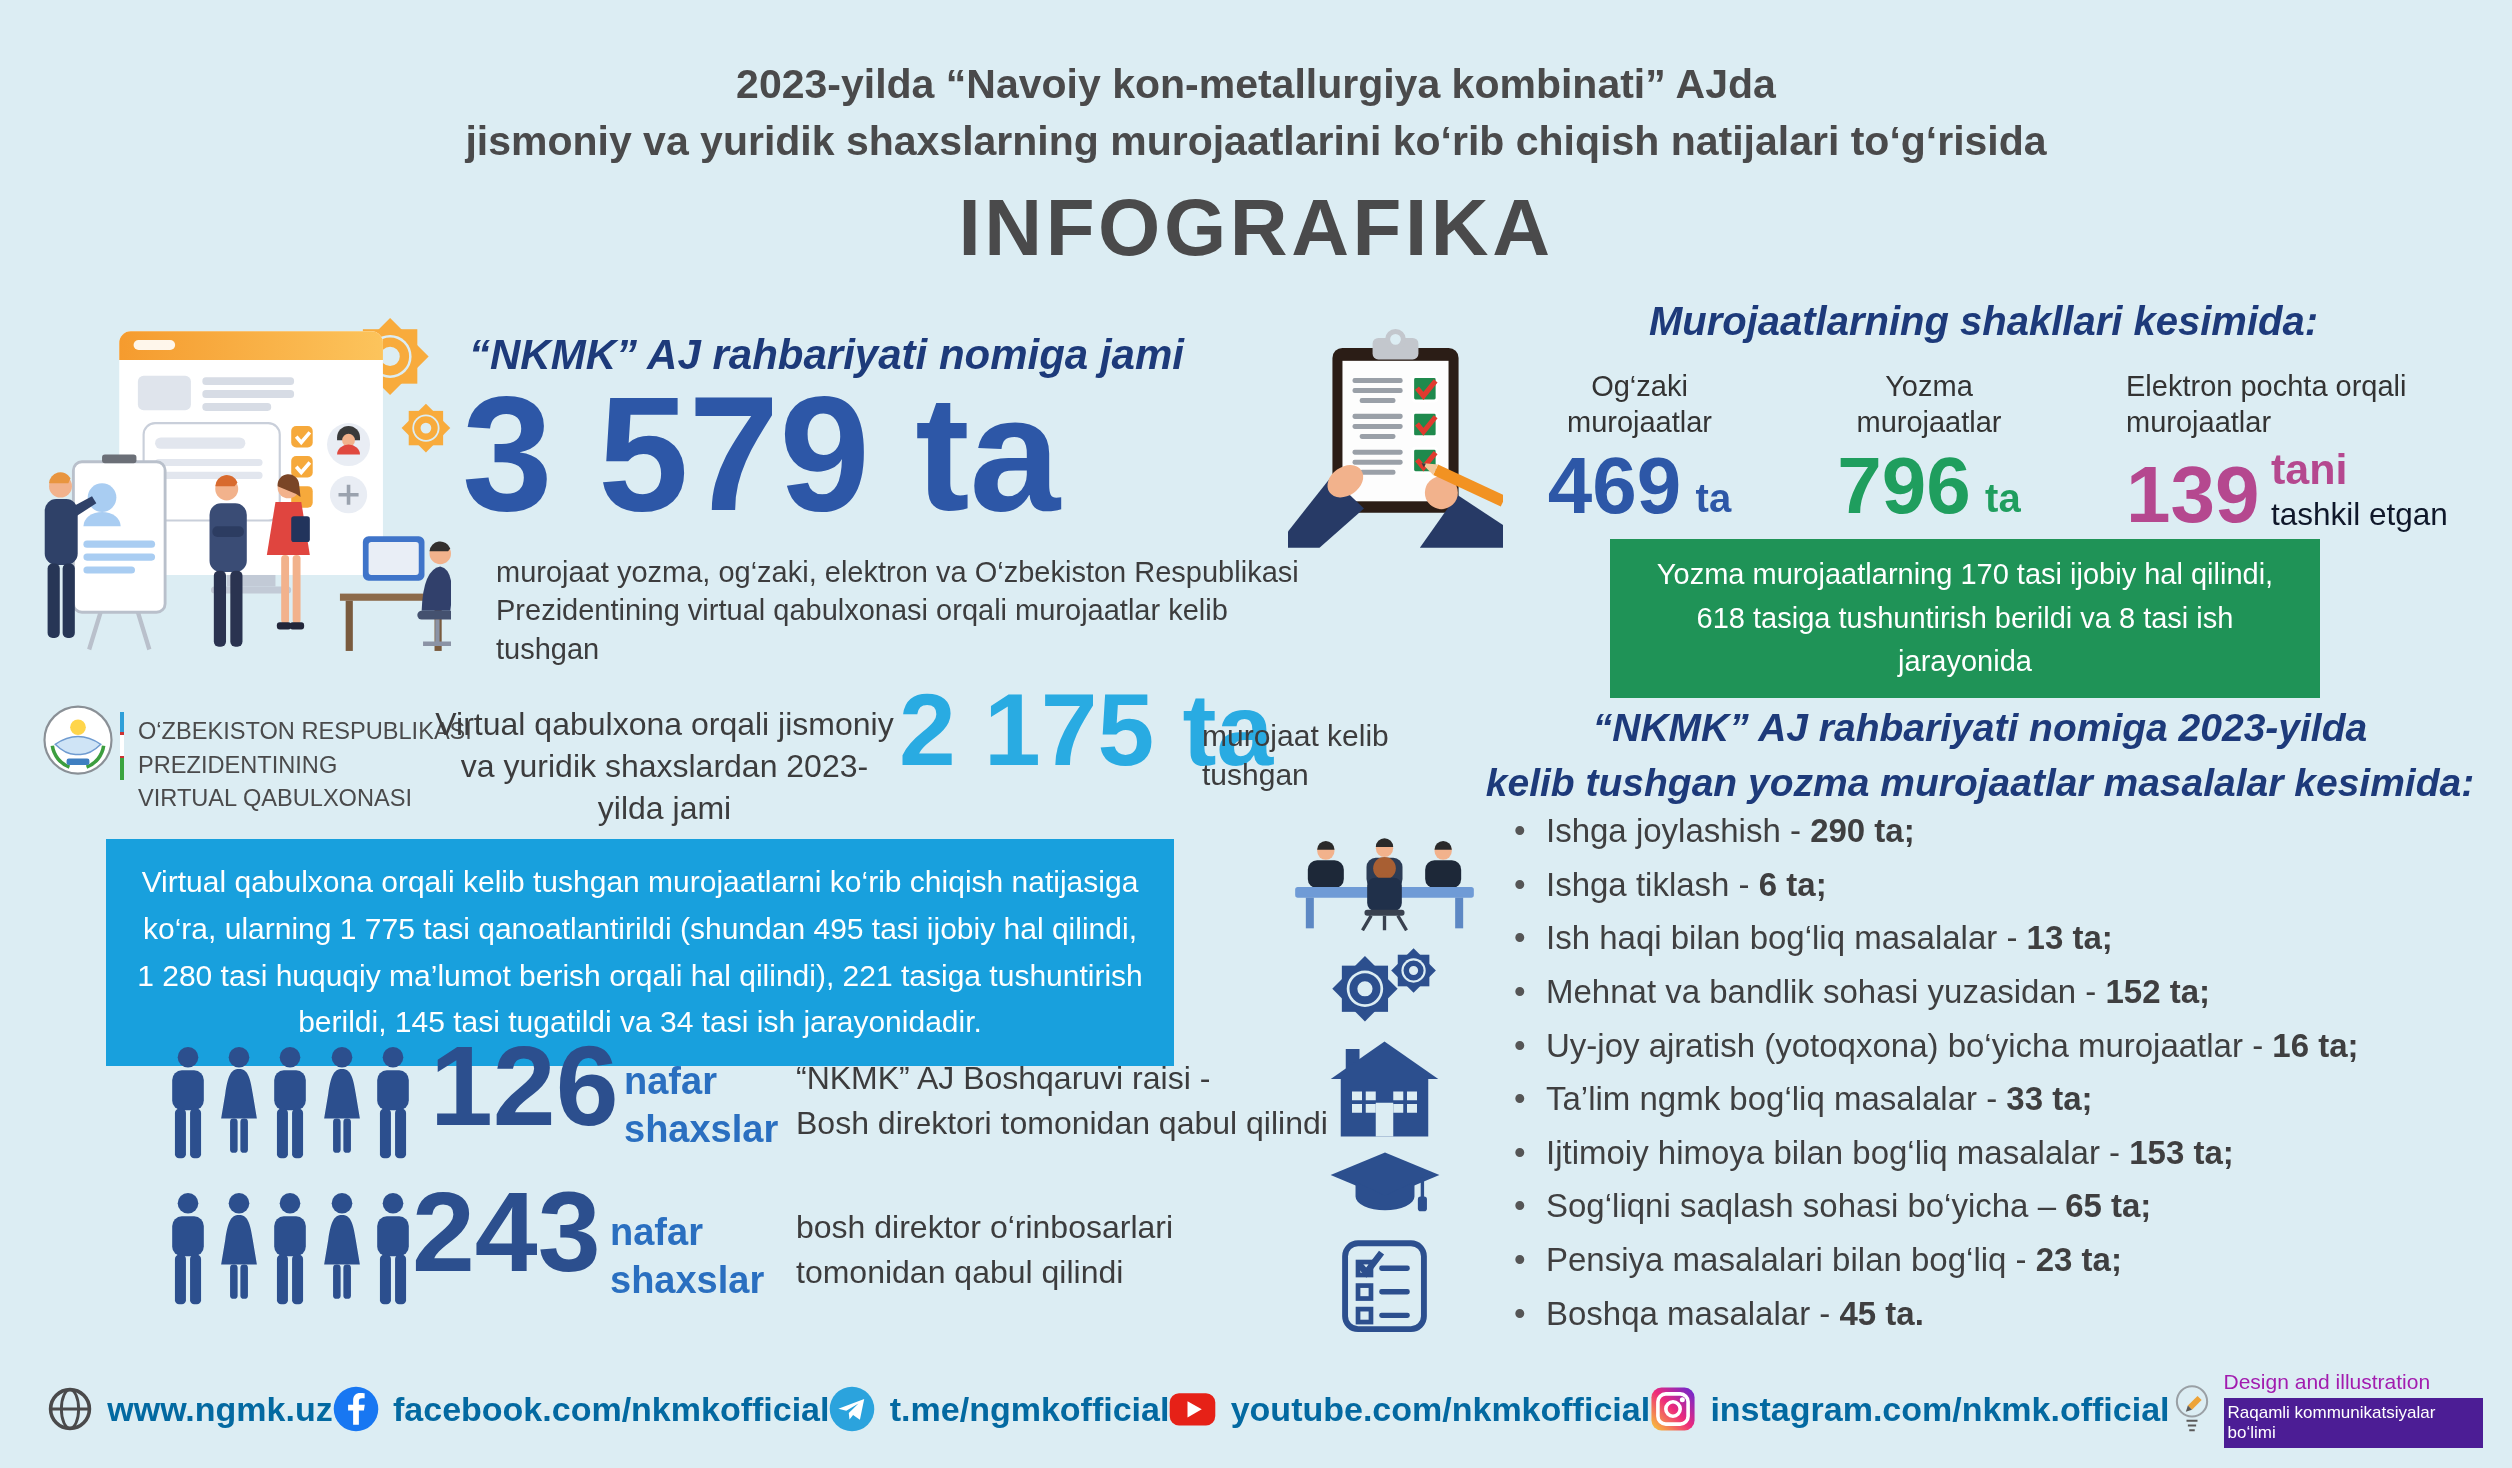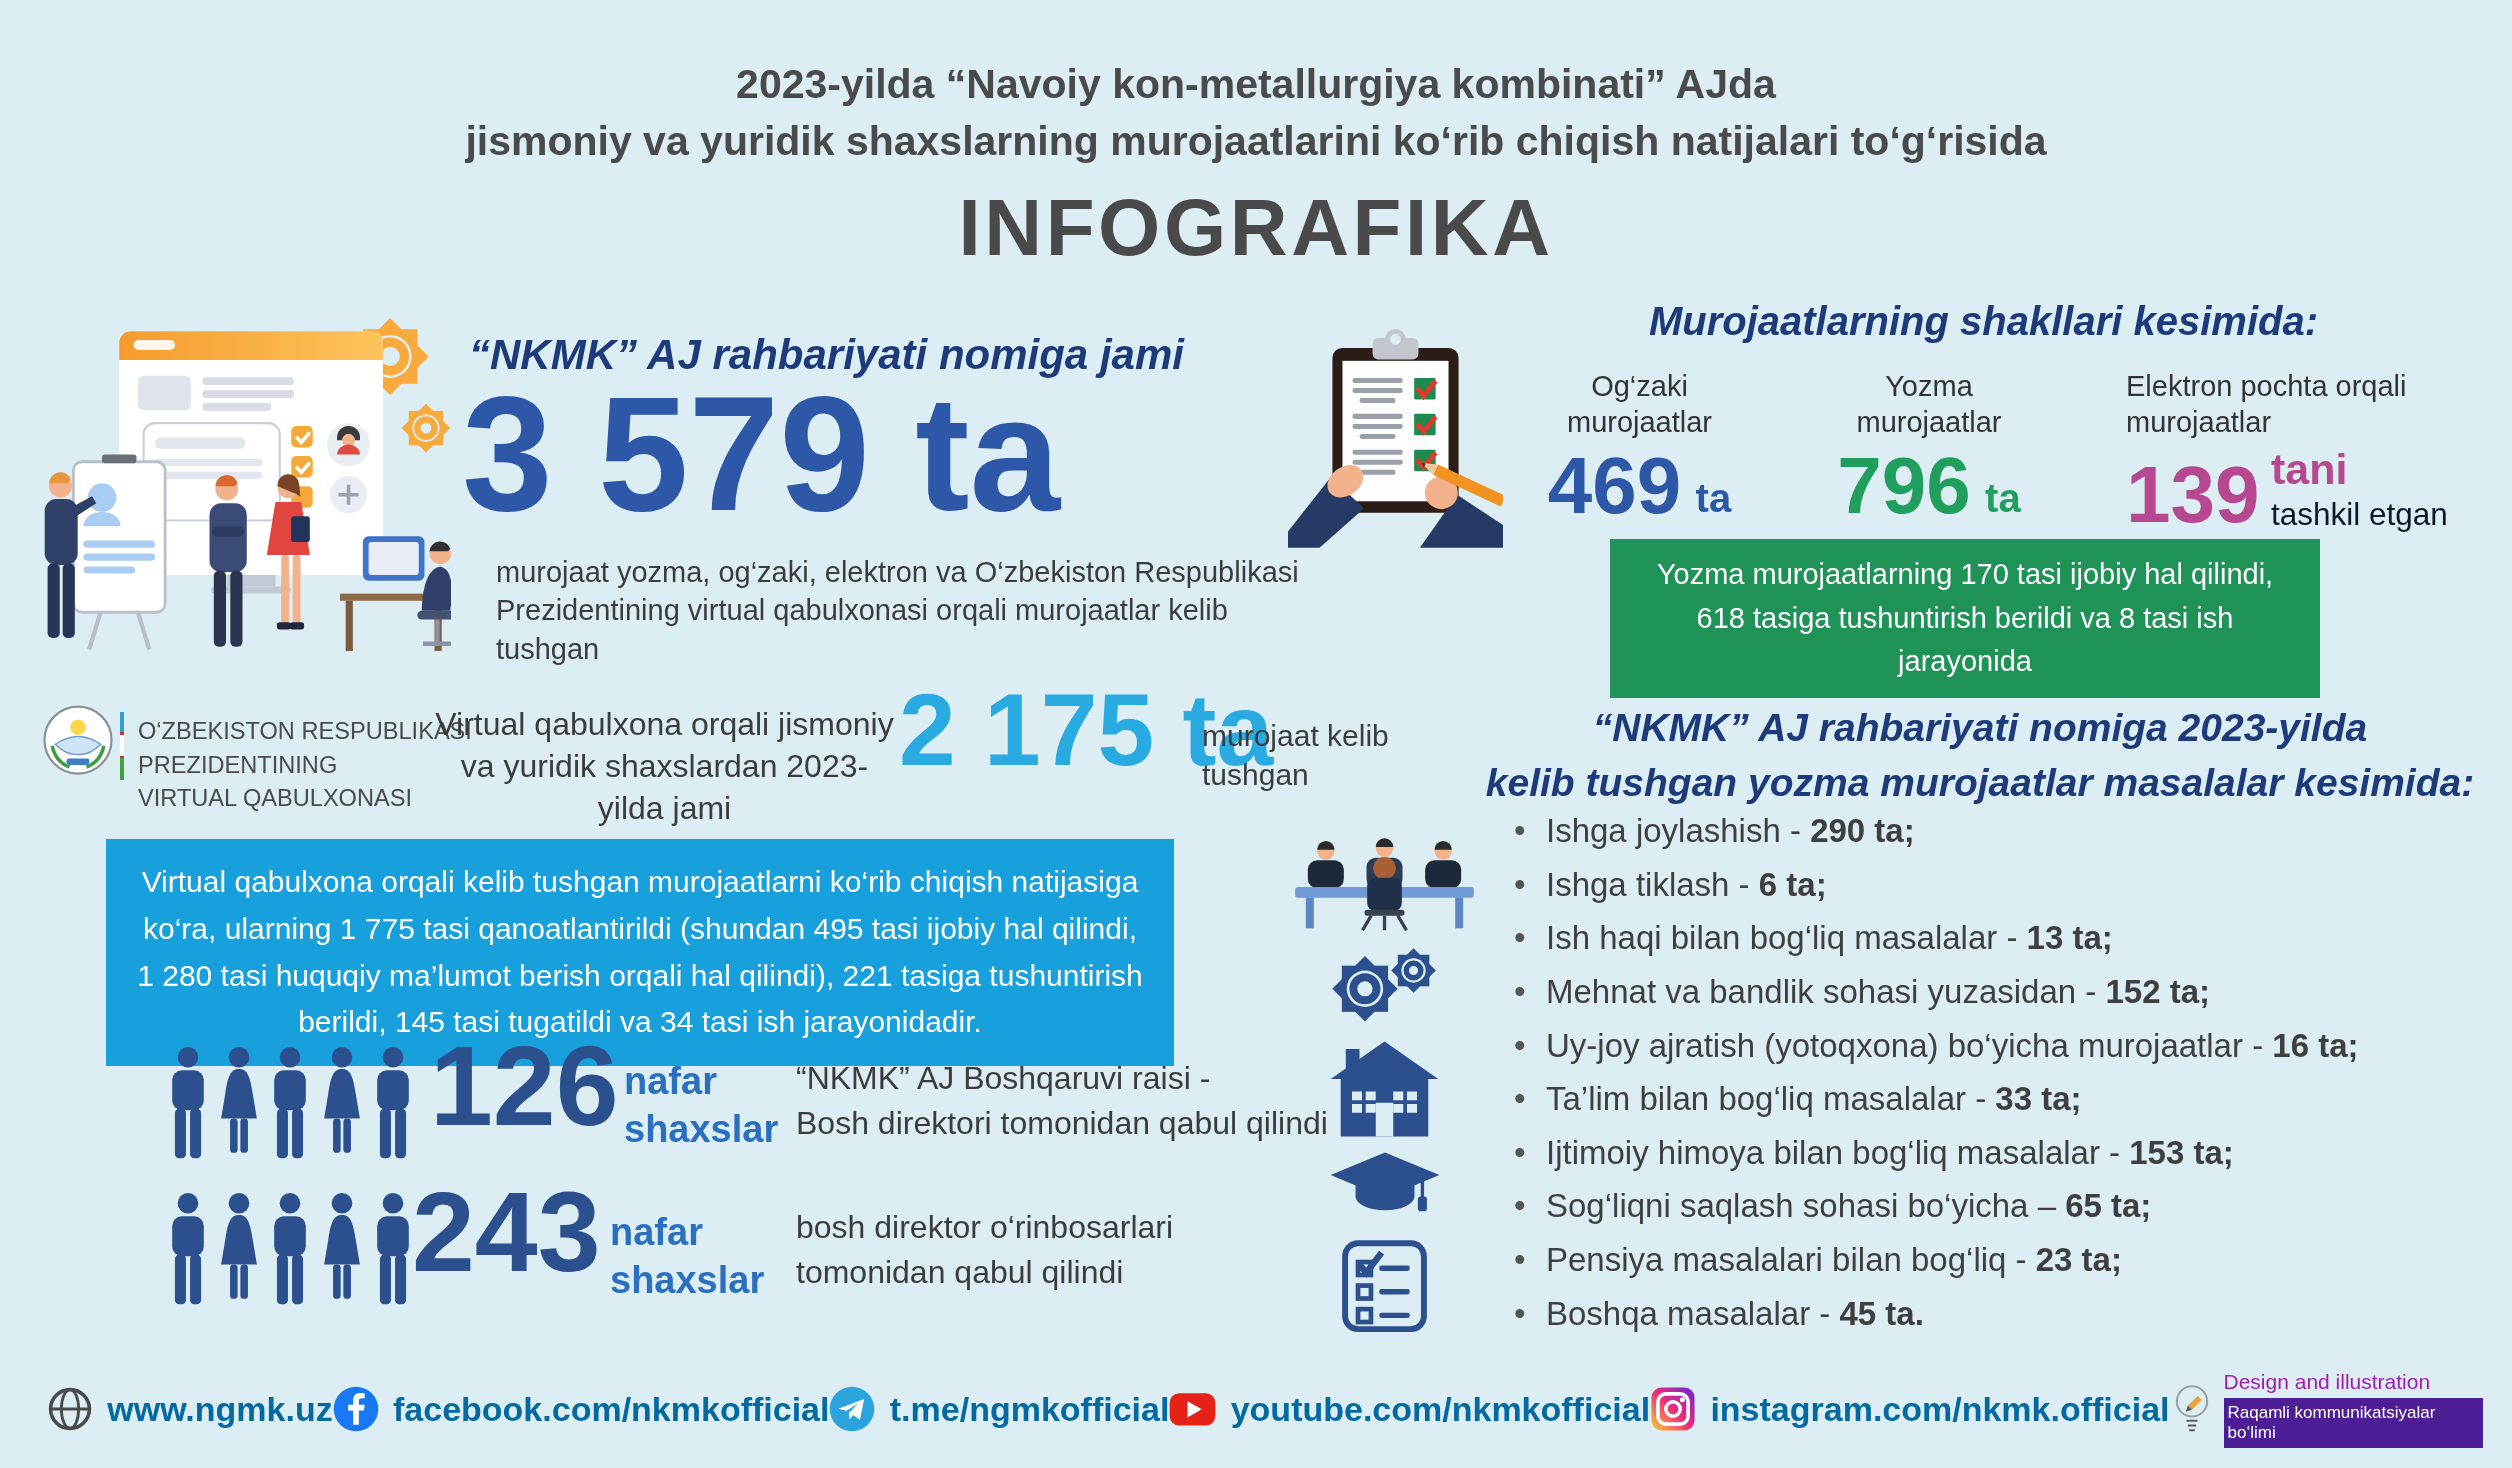--- a/index.html
+++ b/index.html
@@ -410,21 +410,21 @@
       </g>
     </svg>
   </div>
 
   <ul class="issues-list">
     <li><span>Ishga joylashish - </span><span class="ival">290 ta;</span></li>
     <li><span>Ishga tiklash - </span><span class="ival">6 ta;</span></li>
     <li><span>Ish haqi bilan bog‘liq masalalar - </span><span class="ival">13 ta;</span></li>
     <li><span>Mehnat va bandlik sohasi yuzasidan - </span><span class="ival">152 ta;</span></li>
     <li><span>Uy-joy ajratish (yotoqxona) bo‘yicha murojaatlar - </span><span class="ival">16 ta;</span></li>
-    <li><span>Ta’lim bilan bog‘liq masalalar - </span><span class="ival">33 ta;</span></li>
+    <li><span>Ta’lim ngmk bog‘liq masalalar - </span><span class="ival">33 ta;</span></li>
     <li><span>Ijtimoiy himoya bilan bog‘liq masalalar - </span><span class="ival">153 ta;</span></li>
     <li><span>Sog‘liqni saqlash sohasi bo‘yicha – </span><span class="ival">65 ta;</span></li>
     <li><span>Pensiya masalalari bilan bog‘liq - </span><span class="ival">23 ta;</span></li>
     <li><span>Boshqa masalalar - </span><span class="ival">45 ta.</span></li>
   </ul>
 
   <div class="footer">
     <div class="flink">
       <svg width="46" height="46" viewBox="0 0 64 64">
         <circle cx="32" cy="32" r="27" fill="none" stroke="#4a4a4b" stroke-width="5"></circle>

